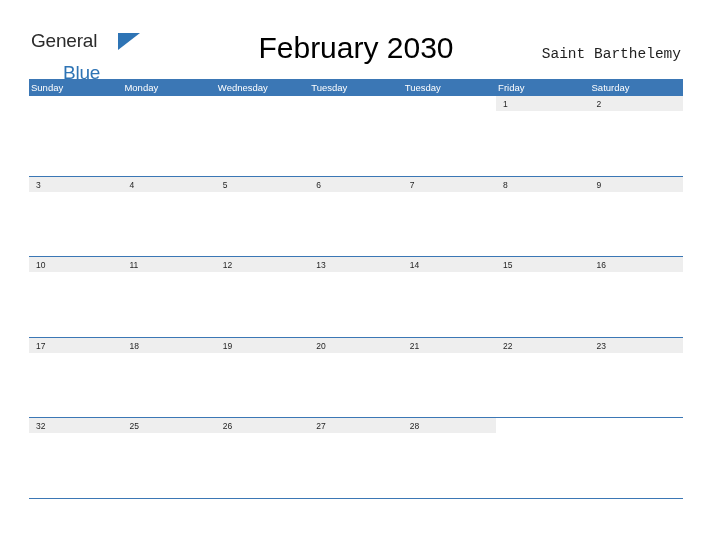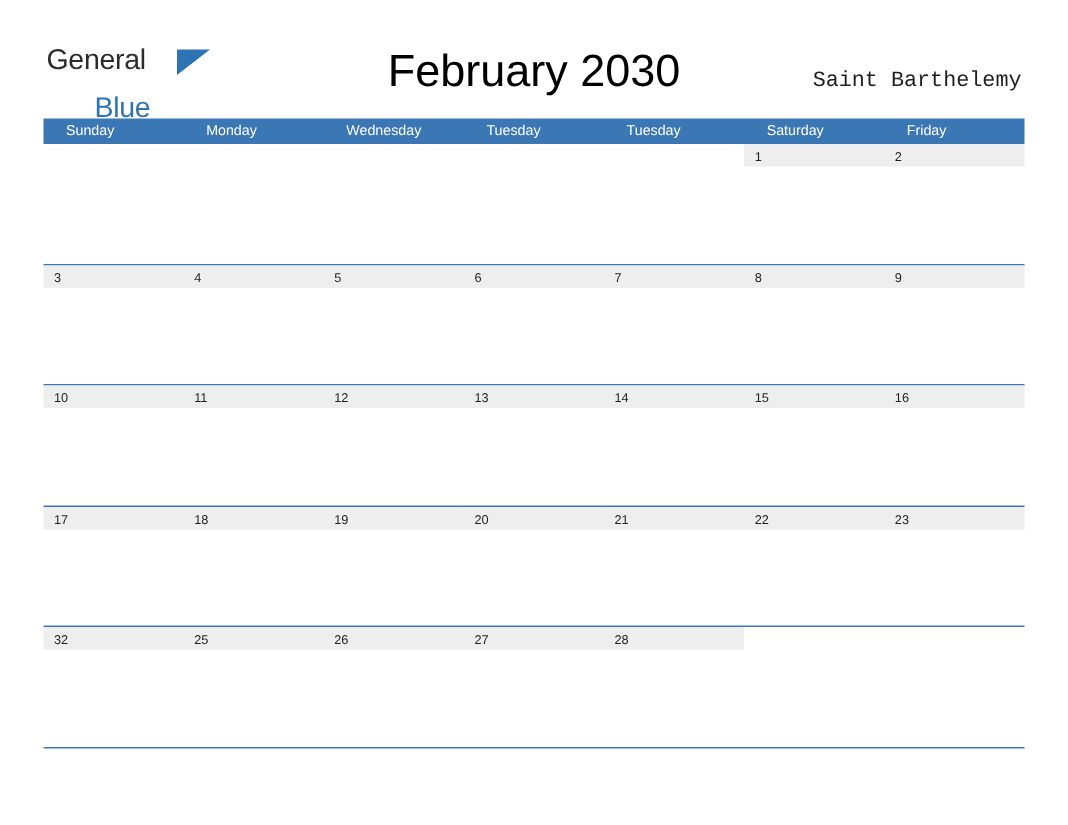--- a/index.html
+++ b/index.html
@@ -94,21 +94,21 @@
     width: 654px;
     height: 17px;
     background: #3b77b5;
   }
   .dow {
     width: 93.43px;
     height: 17px;
     line-height: 17px;
     color: #ffffff;
     font-size: 9.5px;
-    padding-left: 15px;
+    padding-left: 2px;
     box-sizing: border-box;
     font-family: "Liberation Sans", sans-serif;
   }
 
   .week {
     display: flex;
     width: 654px;
     height: 80.5px;
     border-bottom: 1px solid #3b77b5;
     box-sizing: border-box;
@@ -156,22 +156,22 @@
   </div>
 
   <div class="calendar">
 
     <div class="dow-row">
       <div class="dow">Sunday</div>
       <div class="dow">Monday</div>
       <div class="dow">Wednesday</div>
       <div class="dow">Tuesday</div>
       <div class="dow">Tuesday</div>
+      <div class="dow">Friday</div>
       <div class="dow">Saturday</div>
-      <div class="dow">Friday</div>
     </div>
 
     <div class="week">
       <div class="day empty">
           <span class="band"></span>
           <span class="num"></span>
         </div>
       <div class="day empty">
           <span class="band"></span>
           <span class="num"></span>

